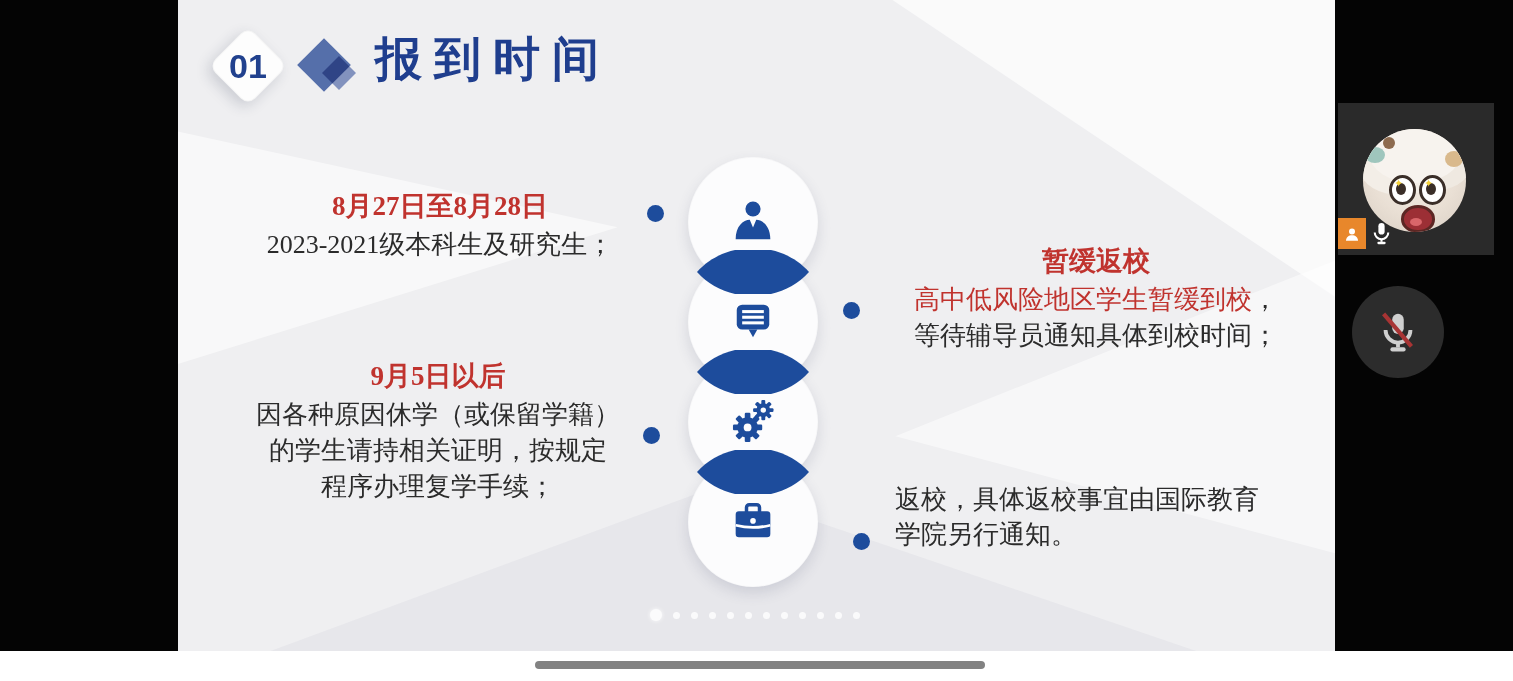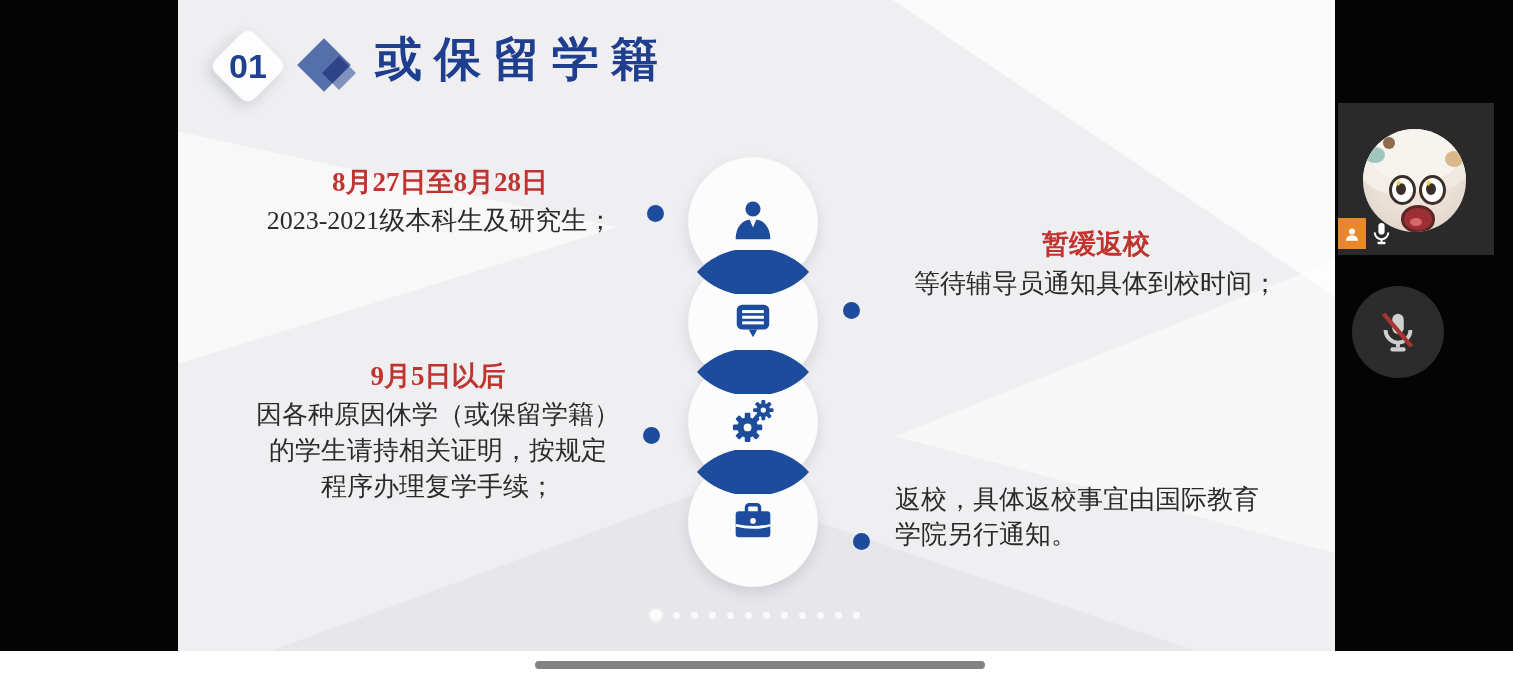--- a/index.html
+++ b/index.html
@@ -33,23 +33,23 @@
   .dia-big{left:127px;top:46px;width:38px;height:38px;background:#5b76b4;}
   .dia-small{left:149px;top:61px;width:24px;height:24px;background:#8b9cc9;}
   .slide-title{position:absolute;left:197px;top:28px;font-size:47px;font-weight:700;
                color:#1f3e8e;letter-spacing:12px;white-space:nowrap;}
 
   
   .block{position:absolute;line-height:36px;font-size:26px;color:#2b2b2b;}
   .center{text-align:center;}
   .red{color:#c0332e;}
   .heading{font-size:27px;font-weight:700;color:#c0332e;margin-bottom:3px;}
-  .blk-l1{left:62px;top:164px;width:400px;}
+  .blk-l1{left:62px;top:188px;width:400px;}
   .blk-l2{left:40px;top:358px;width:440px;}
-  .blk-r1{left:712px;top:228px;width:412px;font-family:Liberation Mono, monospace;}
+  .blk-r1{left:712px;top:243px;width:412px;}
   .blk-r2{left:717px;top:482px;width:420px;text-align:left;line-height:35px;}
 
   
   .bdot{position:absolute;width:17px;height:17px;border-radius:50%;background:#1d4c9c;}
   .bdot-l1{left:469px;top:205px;}
   .bdot-l2{left:465px;top:427px;}
   .bdot-r1{left:665px;top:302px;}
   .bdot-r2{left:675px;top:533px;}
 
   
@@ -113,38 +113,39 @@
   <div class="slide">
     <div class="deco deco1"></div>
     <div class="deco deco2"></div>
     <div class="deco deco3"></div>
     <div class="deco deco4"></div>
 
     <div class="num-diamond"></div>
     <div class="num-text">01</div>
     <div class="dia dia-big"></div>
     <div class="dia dia-small"></div>
-    <div class="slide-title">或保留学籍</div>
+    <div class="slide-title">报到时间</div>
 
     <div class="block center blk-l1">
       <div class="heading">8月27日至8月28日</div>
       <div>2023-2021级本科生及研究生；</div>
     </div>
     <div class="bdot bdot-l1"></div>
 
     <div class="block center blk-l2">
       <div class="heading">9月5日以后</div>
       <div>因各种原因休学（或保留学籍）</div>
       <div>的学生请持相关证明，按规定</div>
       <div>程序办理复学手续；</div>
     </div>
     <div class="bdot bdot-l2"></div>
 
     <div class="block center blk-r1">
       <div class="heading">暂缓返校</div>
+      <div><span class="red">高中低风险地区学生暂缓到校</span><span>，</span></div>
       <div>等待辅导员通知具体到校时间；</div>
     </div>
     <div class="bdot bdot-r1"></div>
 
     <div class="block blk-r2">
       <div>返校，具体返校事宜由国际教育</div>
       <div>学院另行通知。</div>
     </div>
     <div class="bdot bdot-r2"></div>
 

